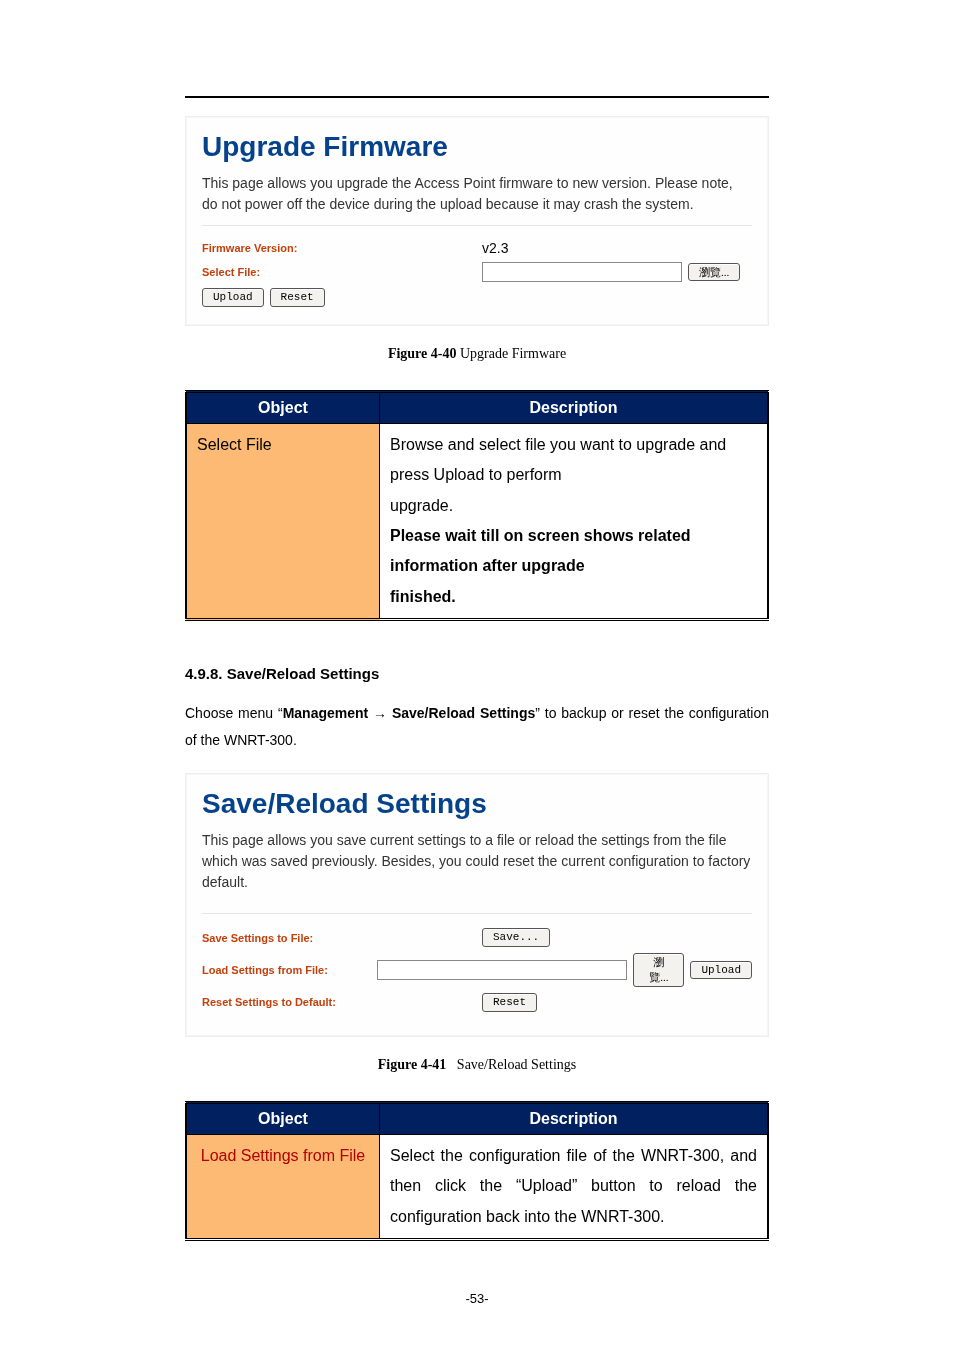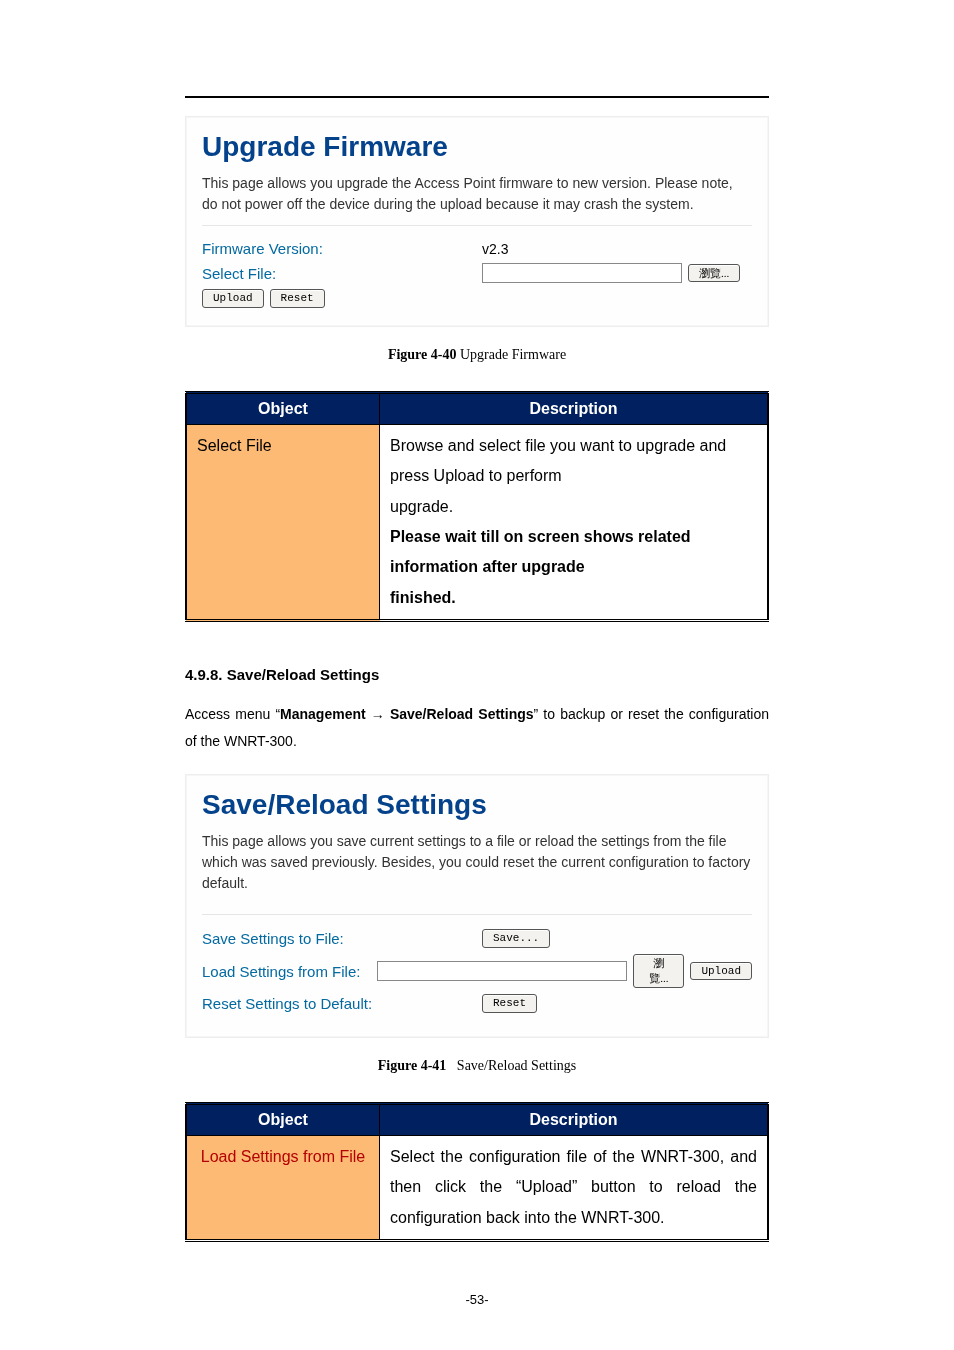--- a/index.html
+++ b/index.html
@@ -44,23 +44,23 @@
     padding-bottom: 10px;
     margin-bottom: 14px;
   }
   .form-row {
     display: flex;
     align-items: center;
     margin-bottom: 6px;
   }
   .form-label {
     width: 280px;
-    font-size: 15px;
-    font-weight: normal;
-    color: #0369a1;
+    font-size: 11px;
+    font-weight: bold;
+    color: #c2410c;
   }
   .form-value {
     font-size: 14px;
     color: #000;
     display: flex;
     align-items: center;
     gap: 6px;
   }
   .file-field {
     border: 1px solid #888;
@@ -215,21 +215,21 @@
         <span>upgrade.</span><br>
         <b>Please wait till on screen shows related information after upgrade</b><br>
         <b>finished.</b>
       </td>
     </tr>
   </tbody>
     </table>
 
   <div class="sec-heading">4.9.8.  Save/Reload Settings</div>
   <div class="body-text">
-    <span>Access menu “</span><b>Management → Save/Reload Settings</b><span>” to backup or reset the configuration of the WNRT-300.</span>
+    <span>Choose menu “</span><b>Management → Save/Reload Settings</b><span>” to backup or reset the configuration of the WNRT-300.</span>
   </div>
 
   <div class="panel">
     <h1>Save/Reload Settings</h1>
     <div class="panel-desc" style="border-bottom:none;margin-bottom:2px;">This page allows you save current settings to a file or reload the settings from the file which was saved previously. Besides, you could reset the current configuration to factory default.</div>
     <hr class="hr-soft">
 
     <div class="form-row">
       <div class="form-label">Save Settings to File:</div>
       <div class="form-value">

